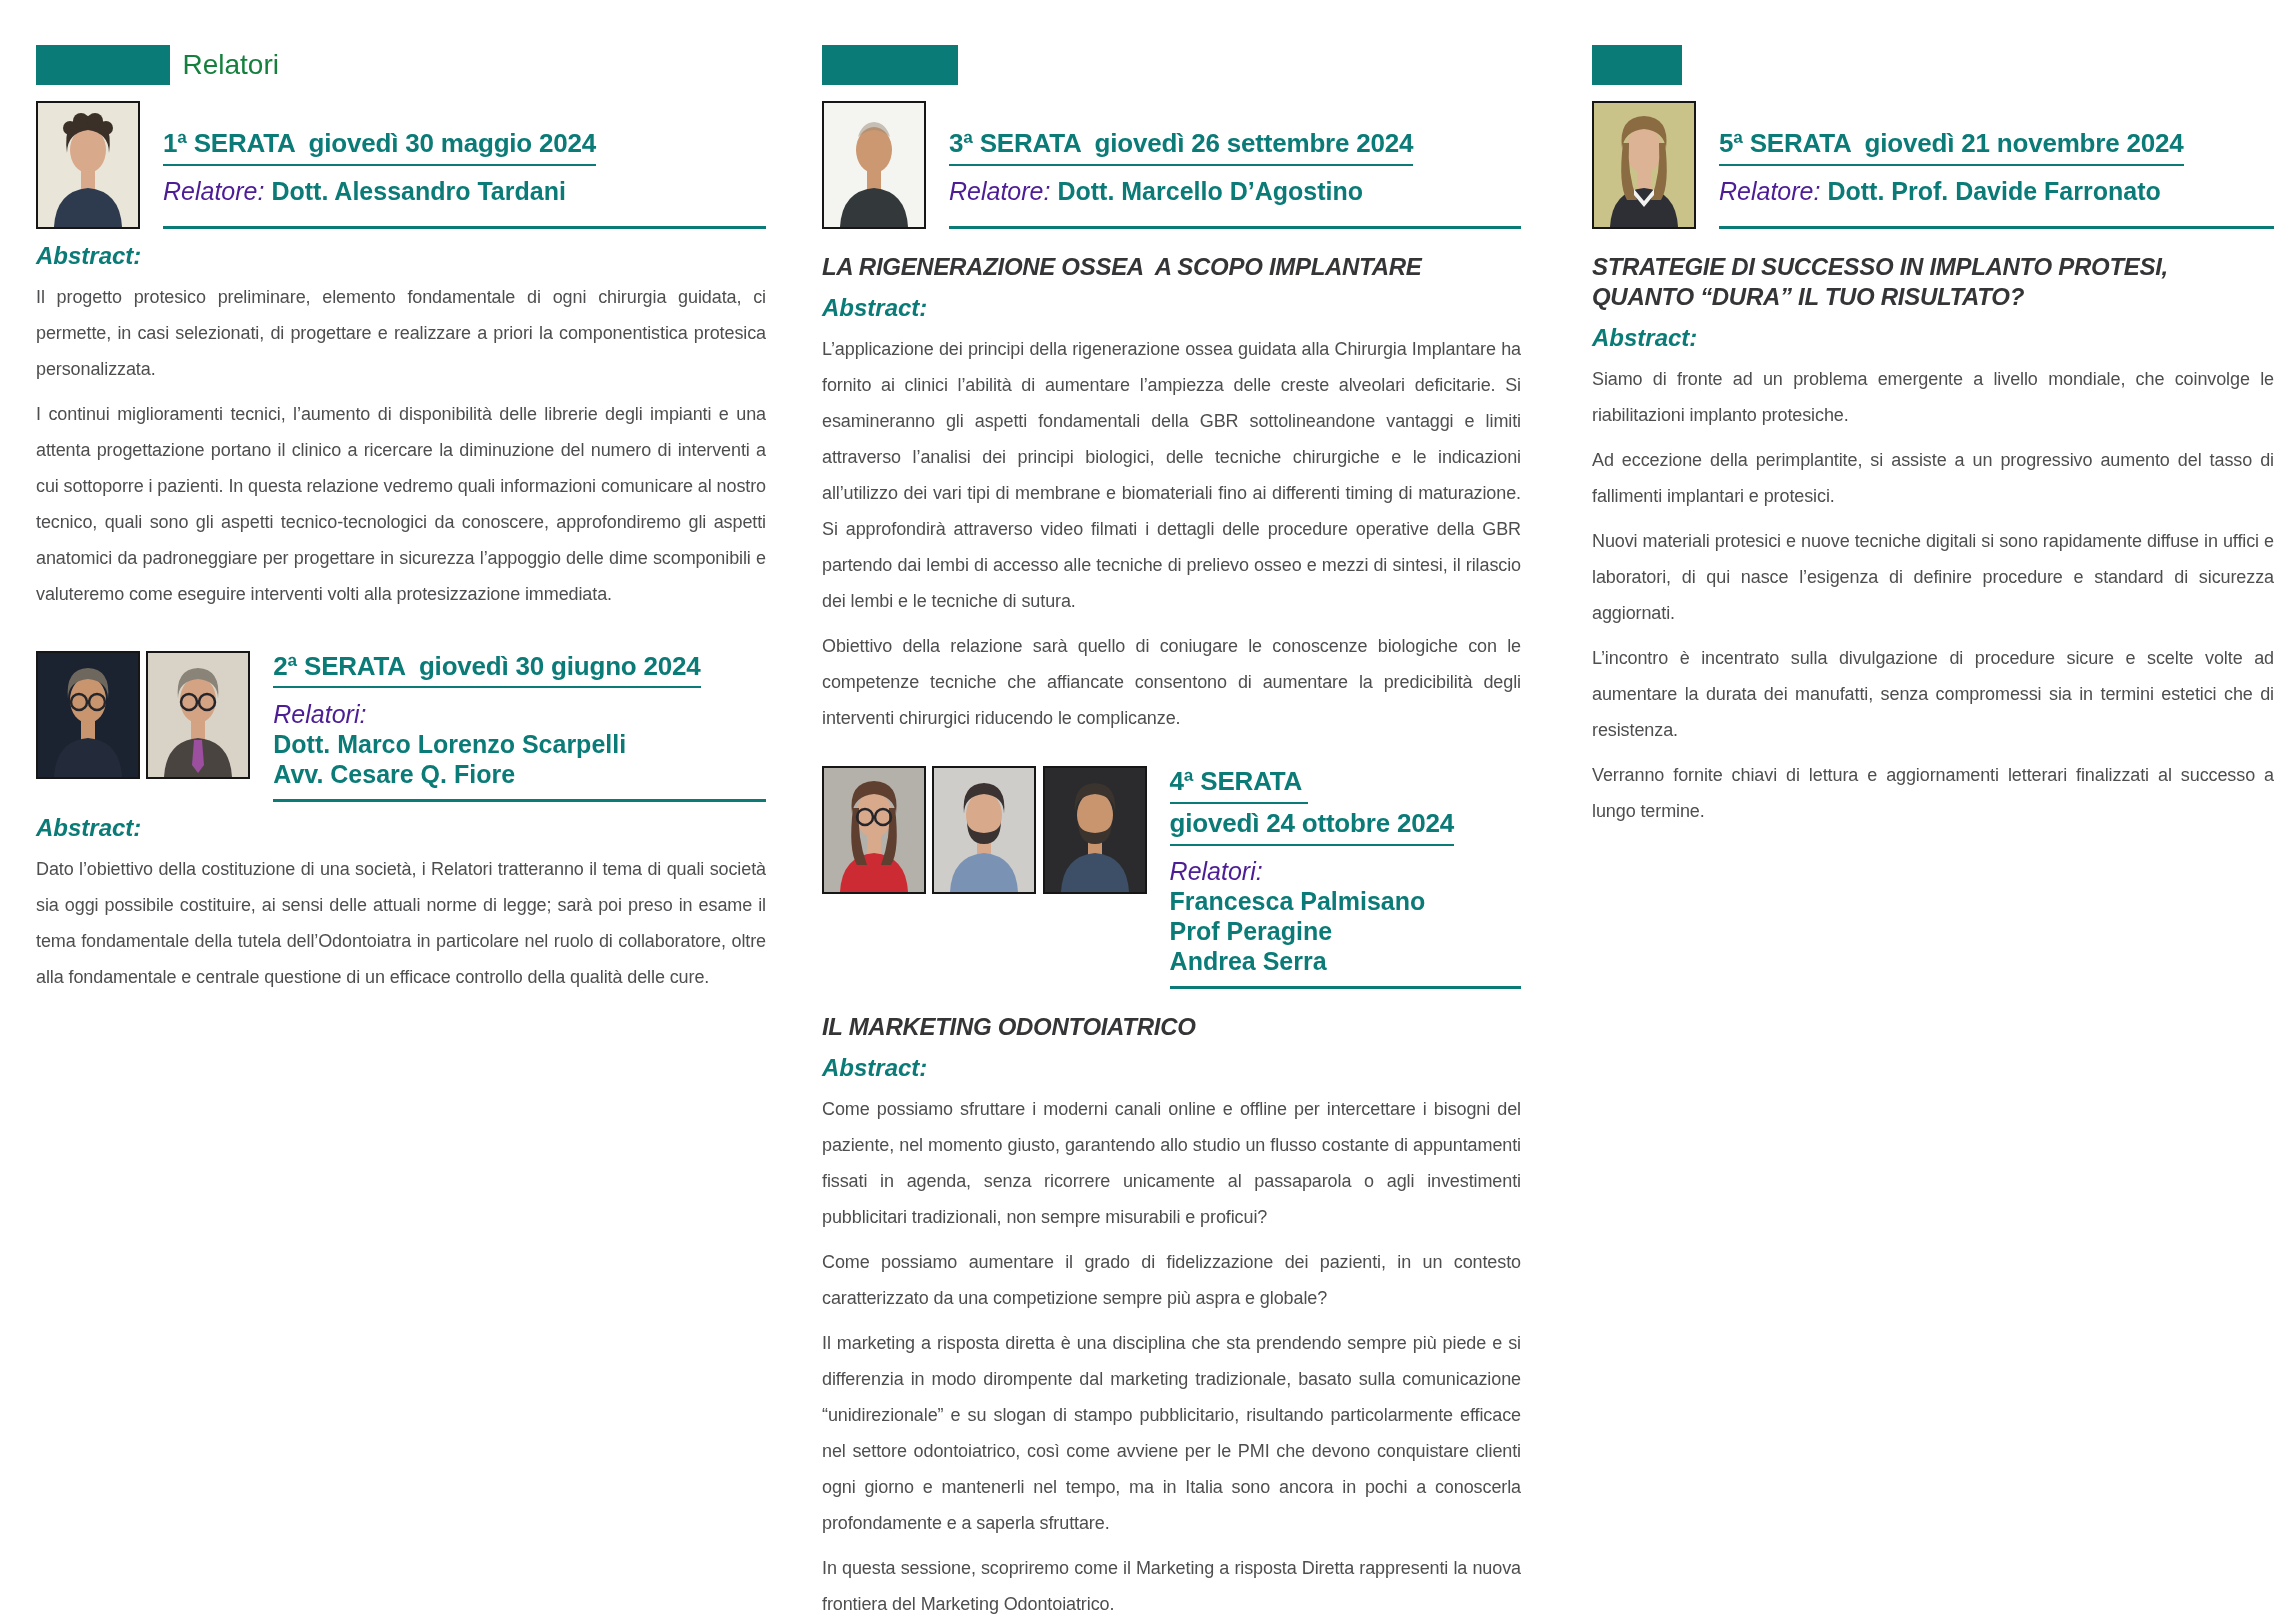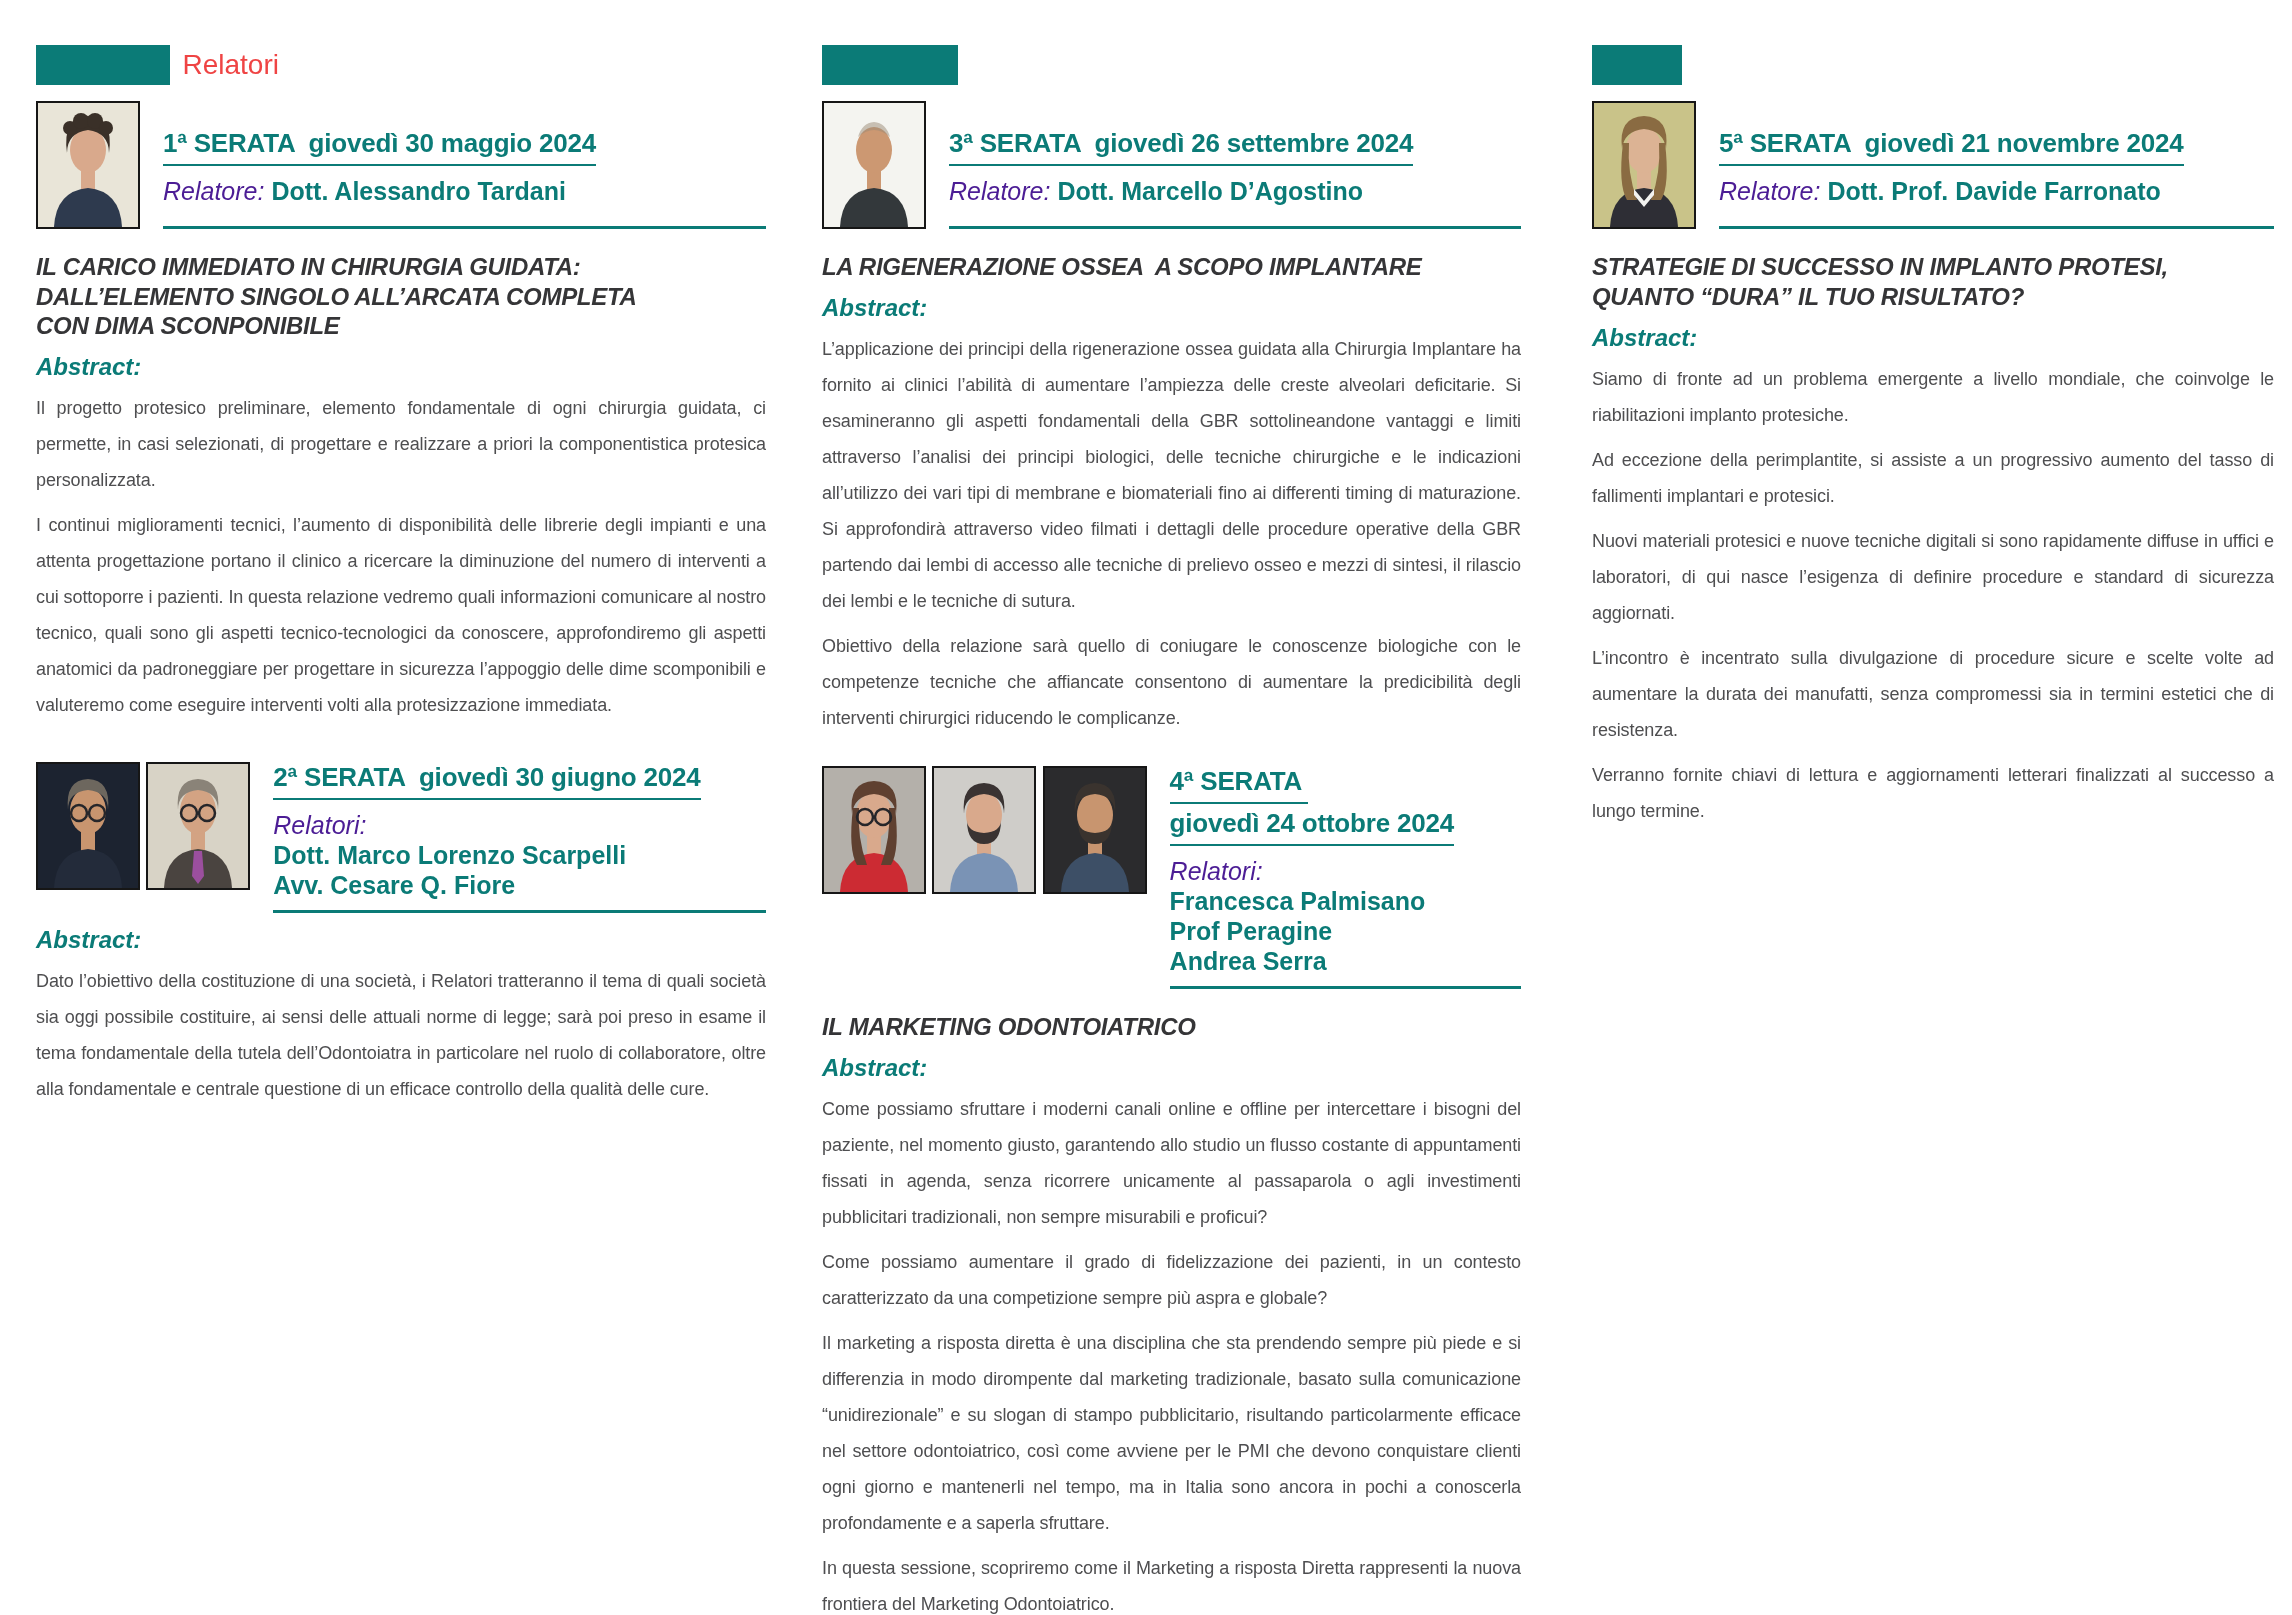--- a/index.html
+++ b/index.html
@@ -16,21 +16,21 @@
   .col{position:absolute;top:45px}
   .c1{left:36px;width:730px}
   .c2{left:822px;width:699px}
   .c3{left:1592px;width:682px}
 
   .band-row{display:flex;align-items:center;height:40px;margin-bottom:16px}
   .band{height:40px;background:var(--teal)}
   .c1 .band{width:134px}
   .c2 .band{width:136px}
   .c3 .band{width:90px}
-  .band-label{font-size:28px;color:#ef4444;margin-left:12.5px}
+  .band-label{font-size:28px;color:#15803d;margin-left:12.5px}
 
   .session-head{display:flex;align-items:stretch}
   .photos{display:flex;gap:6.3px;flex-shrink:0;align-items:flex-start}
   .photo{width:100px;height:124px;border:2.7px solid #161616;overflow:hidden;box-sizing:content-box;background:#ddd}
   .photo svg{width:100%;height:100%;display:block}
   .head-text{flex:1;margin-left:23px;border-bottom:3.6px solid var(--teal);padding-bottom:10px}
   .pad-top .head-text{padding-top:27px}
 
   .session-header .hline{
     display:table;font-size:26px;font-weight:bold;color:var(--teal);
@@ -82,25 +82,20 @@
       <div class="head-text">
         <div class="session-header">
             <span class="hline">1ª SERATA  giovedì 30 maggio 2024</span>
           </div>
         <div class="speaker-line">
           <span class="speaker-label">Relatore:</span>
           <span class="speaker-names"><span>Dott. Alessandro Tardani</span></span>
         </div>
       </div>
     </div>
-    <div class="talk-title">
-        <span>IL CARICO IMMEDIATO IN CHIRURGIA GUIDATA:</span>
-        <span>DALL’ELEMENTO SINGOLO ALL’ARCATA COMPLETA</span>
-        <span>CON DIMA SCONPONIBILE</span>
-      </div>
     <div class="abstract-label">Abstract:</div>
     <div class="paragraphs">
         <span class="para">Il progetto protesico preliminare, elemento fondamentale di ogni chirurgia guidata, ci permette, in casi selezionati, di progettare e realizzare a priori la componentistica protesica personalizzata.</span>
         <span class="para">I continui miglioramenti tecnici, l’aumento di disponibilità delle librerie degli impianti e una attenta progettazione portano il clinico a ricercare la diminuzione del numero di interventi a cui sottoporre i pazienti. In questa relazione vedremo quali informazioni comunicare al nostro tecnico, quali sono gli aspetti tecnico-tecnologici da conoscere, approfondiremo gli aspetti anatomici da padroneggiare per progettare in sicurezza l’appoggio delle dime scomponibili e valuteremo come eseguire interventi volti alla protesizzazione immediata.</span>
       </div>
   </section>
 
   <section class="session stacked gap-lg">
     <div class="session-head">
       <div class="photos">

